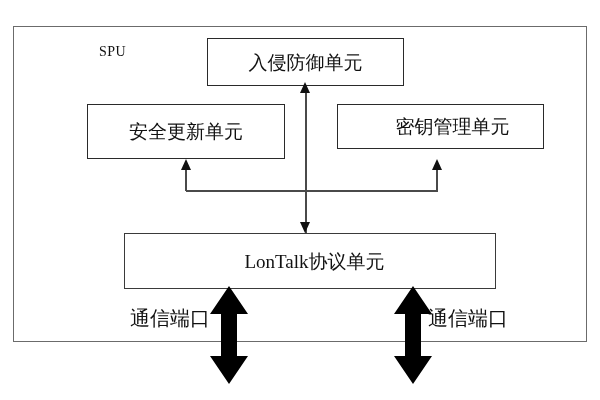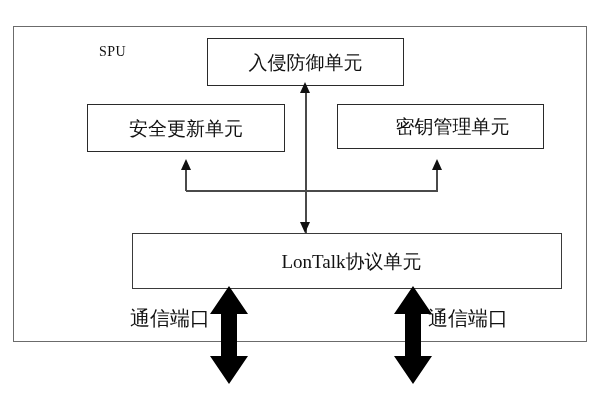--- a/index.html
+++ b/index.html
@@ -57,33 +57,33 @@
   #box-ips {
     left: 207px;
     top: 38px;
     width: 197px;
     height: 48px;
   }
   #box-secupdate {
     left: 87px;
     top: 104px;
     width: 198px;
-    height: 48px;
+    height: 55px;
   }
   #box-keymgmt {
     left: 337px;
     top: 104px;
     width: 207px;
     height: 45px;
     padding-left: 24px;
   }
   #box-lontalk {
-    left: 132px;
+    left: 124px;
     top: 233px;
-    width: 430px;
+    width: 372px;
     height: 56px;
     border-color: #3a3a3a;
     padding-left: 9px;
   }
   #box-lontalk .unit-label {
     font-size: 19px;
   }
   
   .vline {
     position: absolute;

